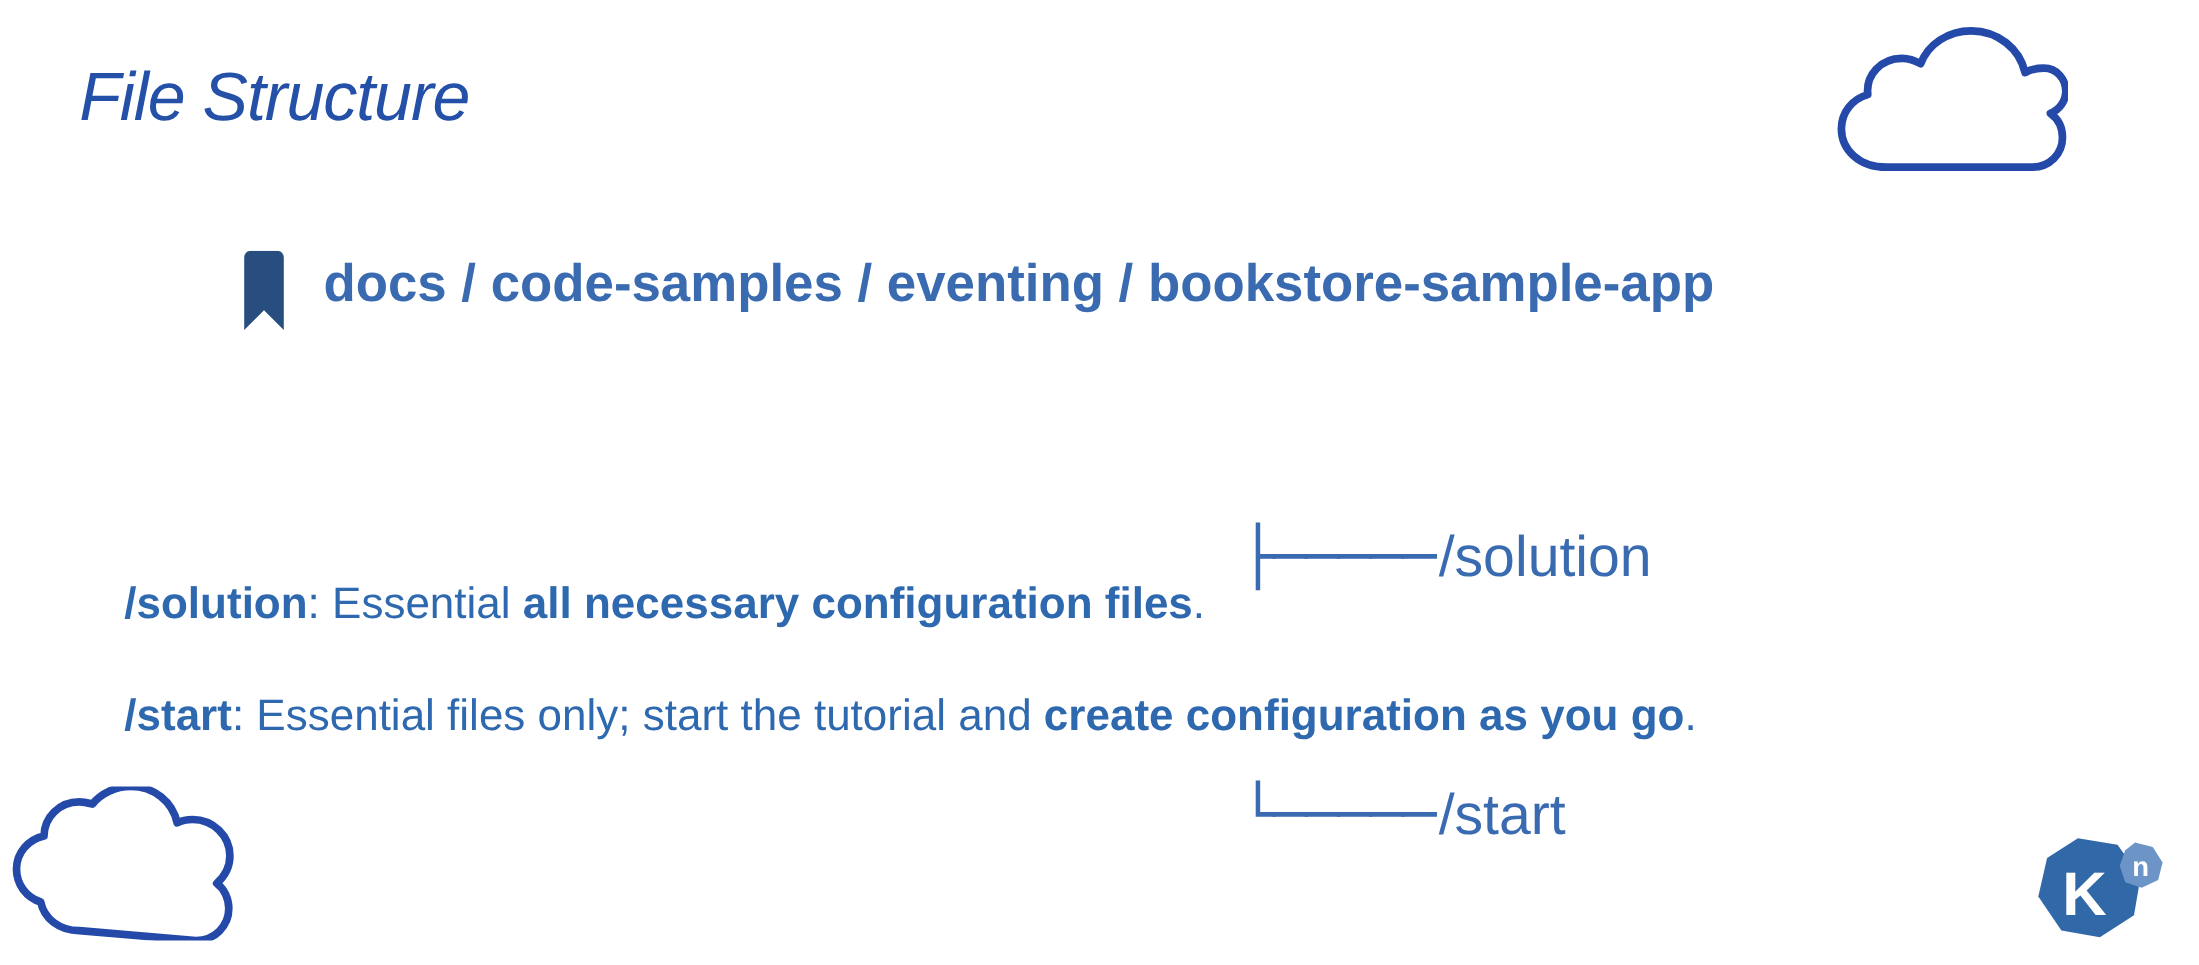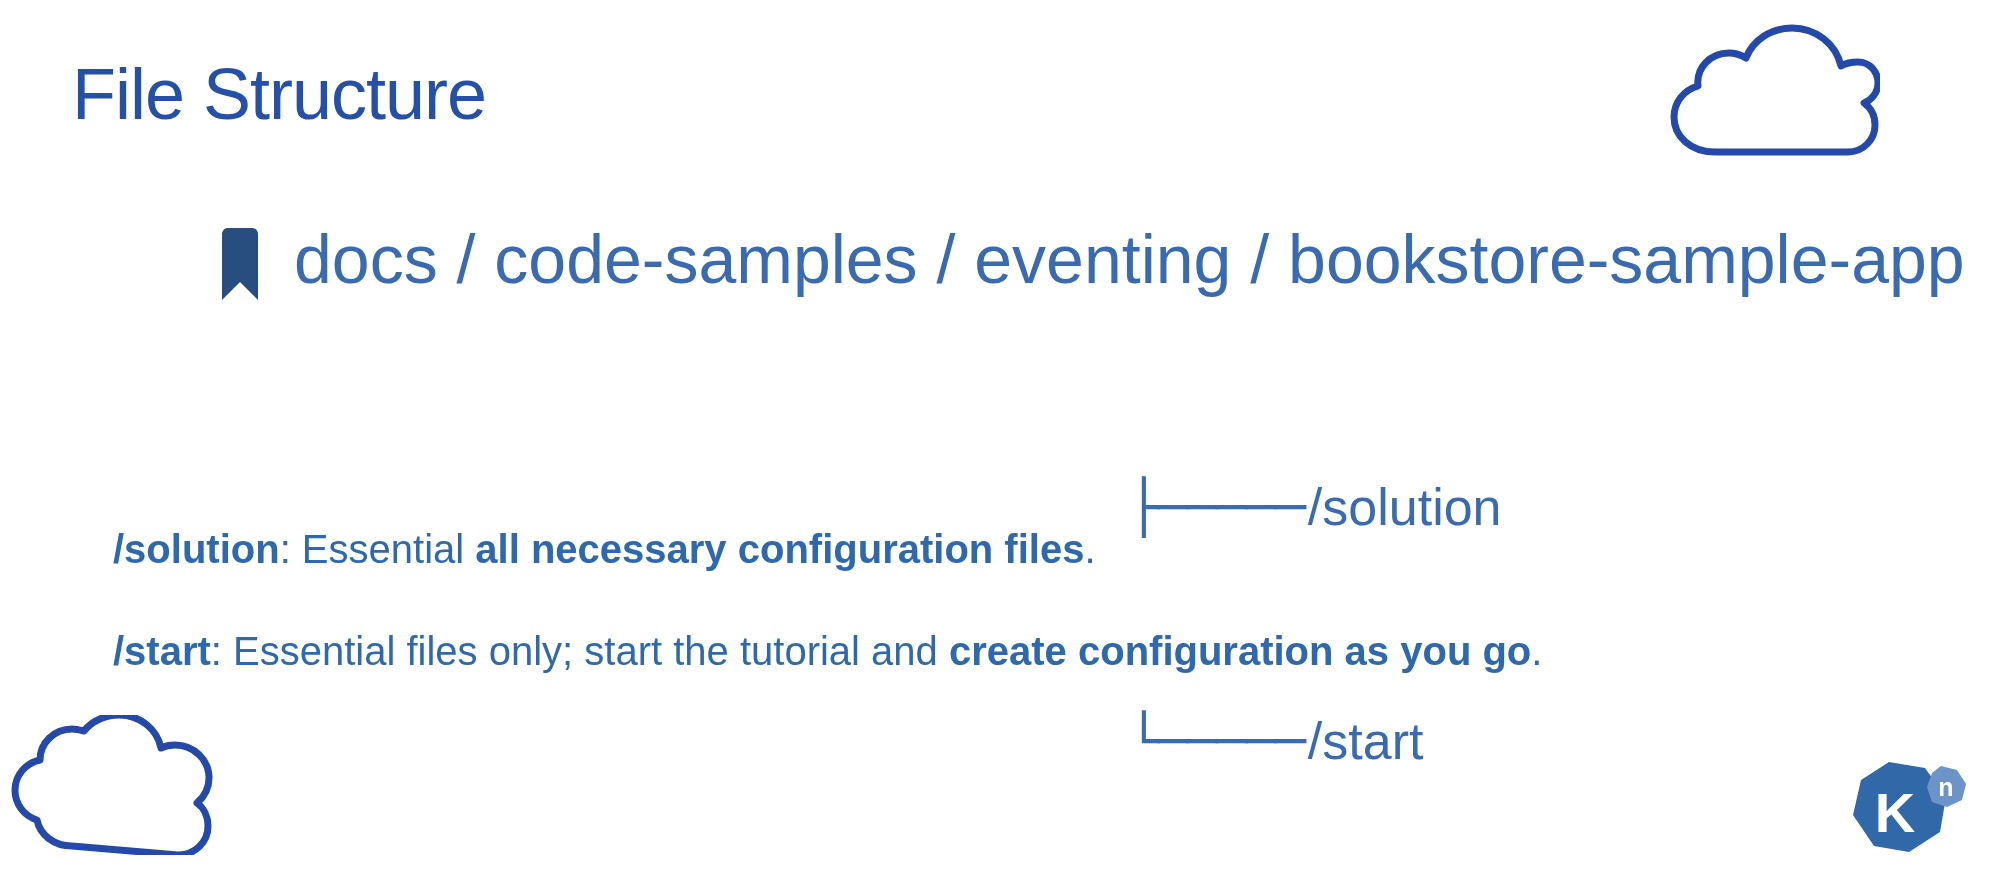--- a/index.html
+++ b/index.html
@@ -22,48 +22,49 @@
     position: absolute;
     inset: 0;
     background: #ffffff;
   }
 
   
   #page-title {
     position: absolute;
     left: 72px;
     top: 58px;
-    font-size: 72px;
+    font-size: 62px;
     line-height: 1.0;
     font-weight: 400;
     letter-spacing: -1px;
     color: #2550A8;
     white-space: nowrap;
+    font-style: italic;
   }
 
   
   #breadcrumb-row {
     position: absolute;
     left: 216px;
     top: 228px;
     display: flex;
     align-items: flex-start;
     white-space: nowrap;
   }
   #bookmark-icon {
     width: 48px;
     height: 72px;
     margin-right: 30px;
     flex: 0 0 auto;
     display: block;
   }
   #breadcrumb-path {
-    font-size: 68px;
+    font-size: 48px;
     line-height: 62px;
-    font-weight: 400;
+    font-weight: 700;
     color: #3A6BB0;
     letter-spacing: 0px;
     white-space: nowrap;
   }
 
   
   #tree-block {
     position: absolute;
     left: 1128px;
     top: 312px;

